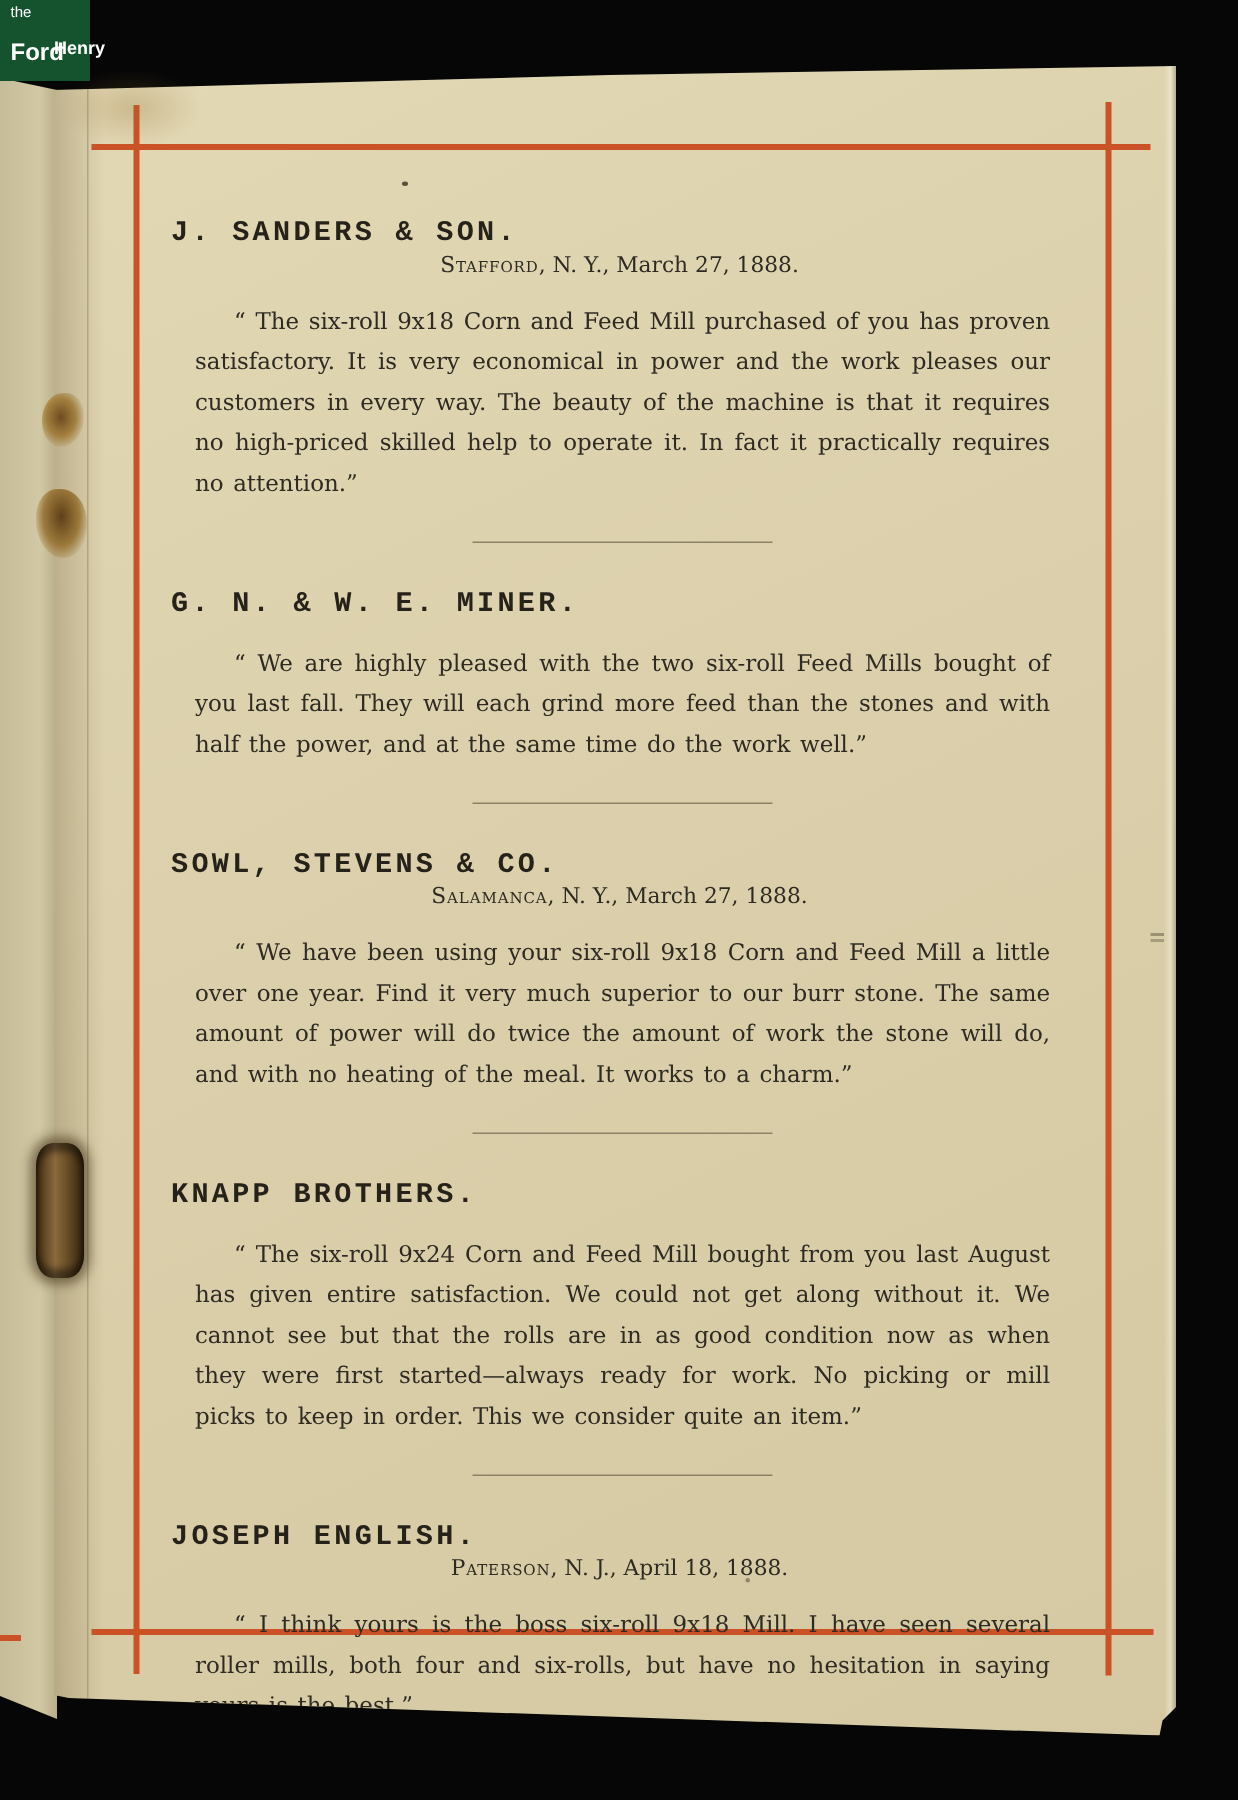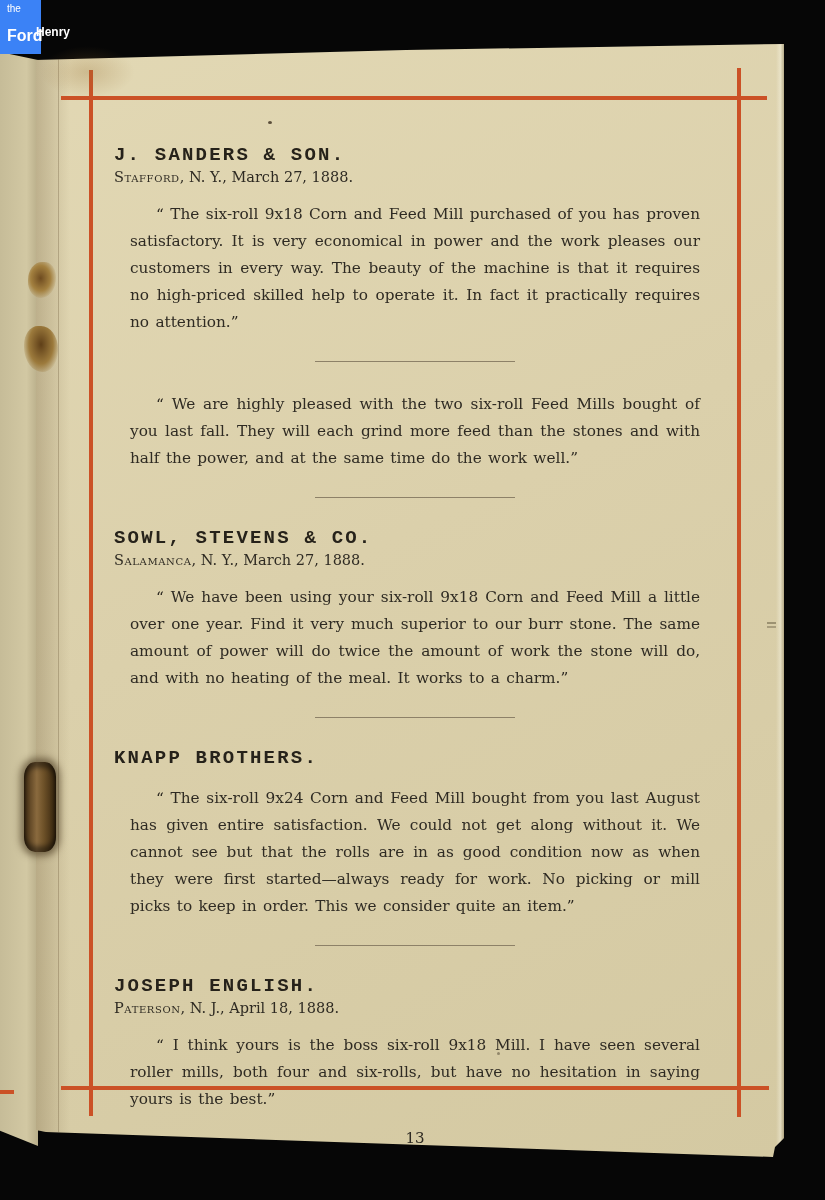--- a/index.html
+++ b/index.html
@@ -50,39 +50,39 @@
   .content{
     position:absolute;left:78px;top:100px;width:602px;
     color:#2e2a22;
   }
   .heading{
     font-family:Liberation Mono, monospace;
     font-size:19px;font-weight:bold;letter-spacing:2.2px;
     color:#26221a;margin:0 0 3px 0;
   }
   .dateline{
-    text-align:left;font-size:14.5px;margin:0 4px 7px 0;
+    text-align:center;font-size:14.5px;margin:0 4px 7px 0;
     color:#2e2a22;white-space:nowrap;
   }
   .place{font-variant:small-caps;letter-spacing:.6px;}
   .body-text{
     font-size:15.3px;line-height:27px;text-align:justify;
     text-indent:26px;margin:16px;word-spacing:1.5px;color:#2f2b23;
   }
   .divider{
     width:200px;height:1px;background:#8d8168;border:0;
     margin:25px auto 29px auto;
   }
   .page-number{
     text-align:center;font-size:15px;margin-top:11px;color:#2e2a22;
   }
   
   .hf-logo{
-    position:absolute;left:0;top:0;width:41px;height:54px;
-    background:#3b82f6;z-index:5;
+    position:absolute;left:0;top:0;width:60px;height:54px;
+    background:#14532d;z-index:5;
     font-family:"Liberation Sans",sans-serif;color:#fff;
   }
   .hf-the  {position:absolute;left:7px;top:3px;font-size:10px;}
   .hf-henry{position:absolute;left:36px;top:13px;font-size:12px;font-weight:bold;margin-top:12px;}
   .hf-ford {position:absolute;left:7px;top:27px;font-size:16px;font-weight:bold;}
   
   .hole{position:absolute;z-index:3;}
   .hole-1{
     left:28px;top:262px;width:28px;height:36px;
     background:radial-gradient(ellipse at 45% 45%,#6e4b20 0%,#a3803f 45%,rgba(163,128,63,0) 75%);
@@ -127,20 +127,21 @@
   <div class="content">
 
     <div class="section">
       <h2 class="heading">J. SANDERS &amp; SON.</h2>
       <div class="dateline"><span class="place">Stafford</span><span>, N. Y., March 27, 1888.</span></div>
       <p class="body-text">“ The six-roll 9x18 Corn and Feed Mill purchased of you has proven satisfactory.  It is very economical in power and the work pleases our customers in every way.  The beauty of the machine is that it requires no high-priced skilled help to operate it.  In fact it practically requires no attention.”</p>
     </div>
     <hr class="divider">
 
     <div class="section">
+      <h2 class="heading">G. N. &amp; W. E. MINER.</h2>
       <p class="body-text">“ We are highly pleased with the two six-roll Feed Mills bought of you last fall.  They will each grind more feed than the stones and with half the power, and at the same time do the work well.”</p>
     </div>
     <hr class="divider">
 
     <div class="section">
       <h2 class="heading">SOWL, STEVENS &amp; CO.</h2>
       <div class="dateline"><span class="place">Salamanca</span><span>, N. Y., March 27, 1888.</span></div>
       <p class="body-text">“ We have been using your six-roll 9x18 Corn and Feed Mill a little over one year.  Find it very much superior to our burr stone.  The same amount of power will do twice the amount of work the stone will do, and with no heating of the meal.  It works to a charm.”</p>
     </div>
     <hr class="divider">

